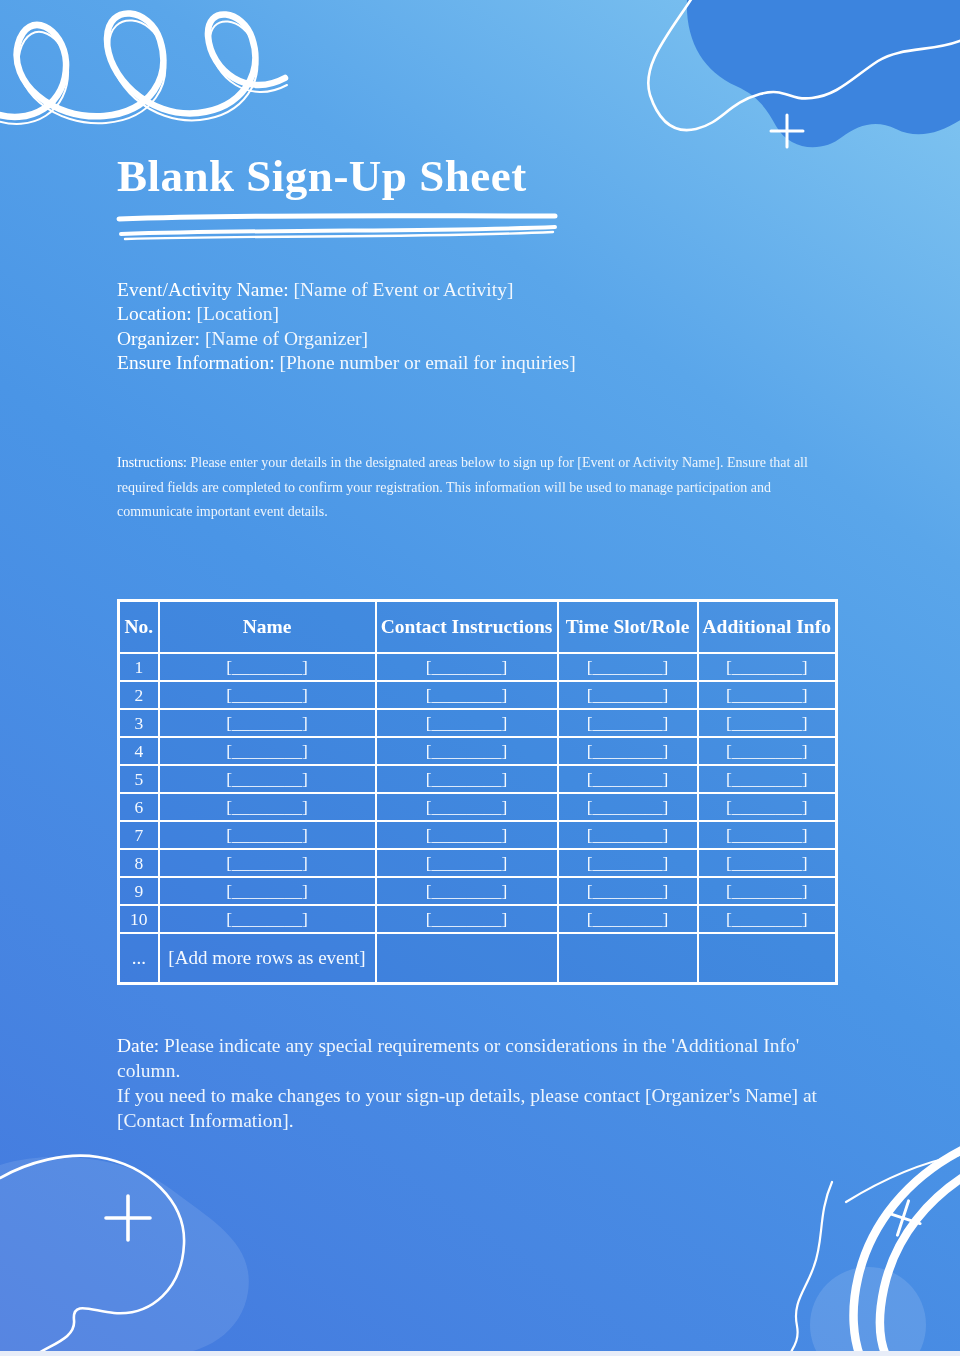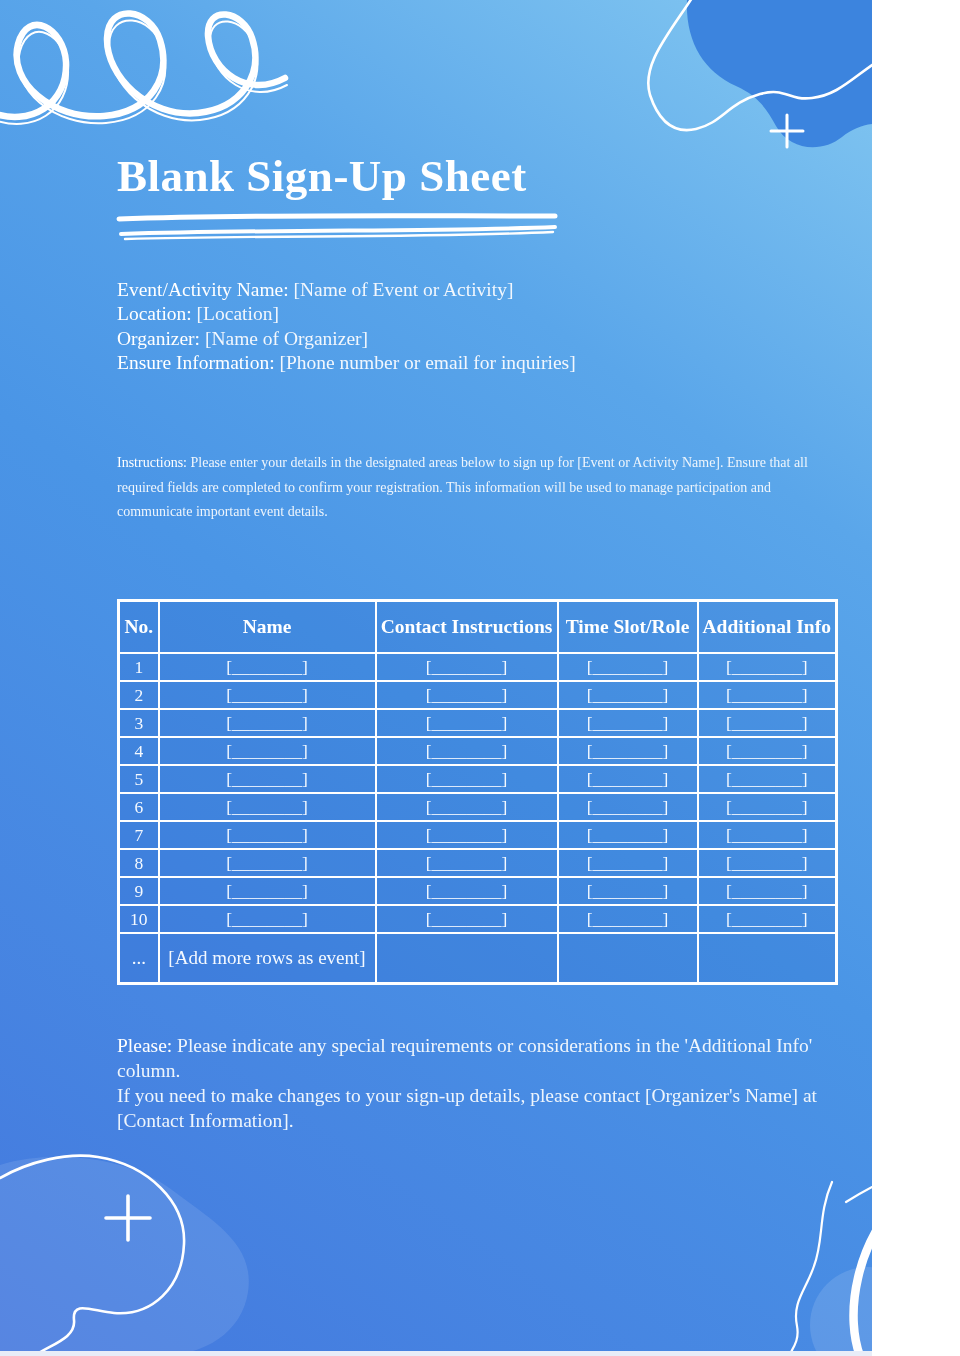--- a/index.html
+++ b/index.html
@@ -1,20 +1,20 @@
 <!DOCTYPE html>
 <html><head>
 <meta charset="utf-8">
 <style>
   * { margin:0; padding:0; box-sizing:border-box; }
   html,body { width:960px; height:1356px; }
   body { font-family:"Liberation Serif","DejaVu Serif",serif; }
 
   .page {
-    position:relative; width:872px; height:1356px; overflow:hidden;
+    position:relative; width:960px; height:1356px; overflow:hidden;
     background:linear-gradient(215deg,#85c9f1 0%,#5aa6ea 28%,#4a95e6 52%,#4478de 100%);
     color:#ffffff;
   }
   .bg-decor { position:absolute; left:0; top:0; width:960px; height:1356px; pointer-events:none; }
 
   .page-title {
     position:absolute; left:117px; top:150px;
     font-size:45px; font-weight:700; letter-spacing:0.5px; color:#ffffff;
     white-space:nowrap;
   }
@@ -209,17 +209,17 @@
         <td class="rownum">...</td>
         <td>[Add more rows as event]</td>
         <td></td>
         <td></td>
         <td></td>
       </tr>
     </tbody>
   </table>
 
   <div class="notes">
-    <p><b>Please:</b> <span>Please indicate any special requirements or considerations in the 'Additional Info' column.</span></p>
+    <p><b>Date:</b> <span>Please indicate any special requirements or considerations in the 'Additional Info' column.</span></p>
     <p>If you need to make changes to your sign-up details, please contact [Organizer's Name] at [Contact Information].</p>
   </div>
 
 </div>
 
 </body></html>

